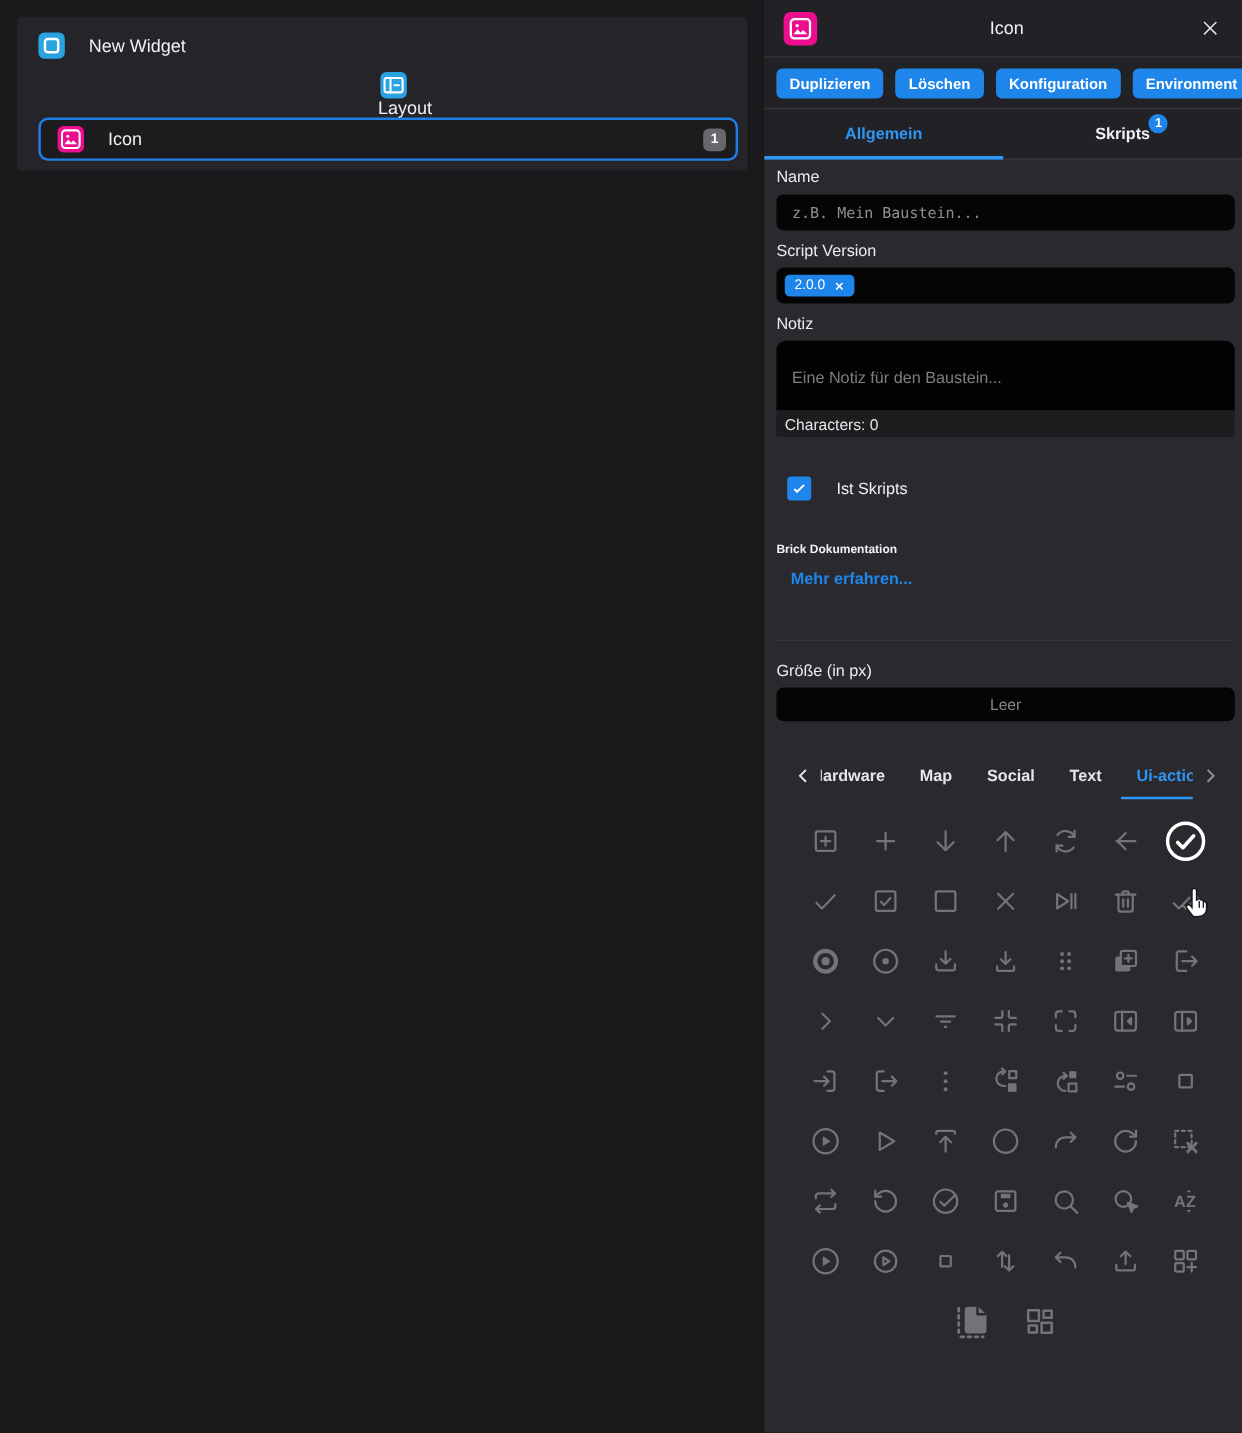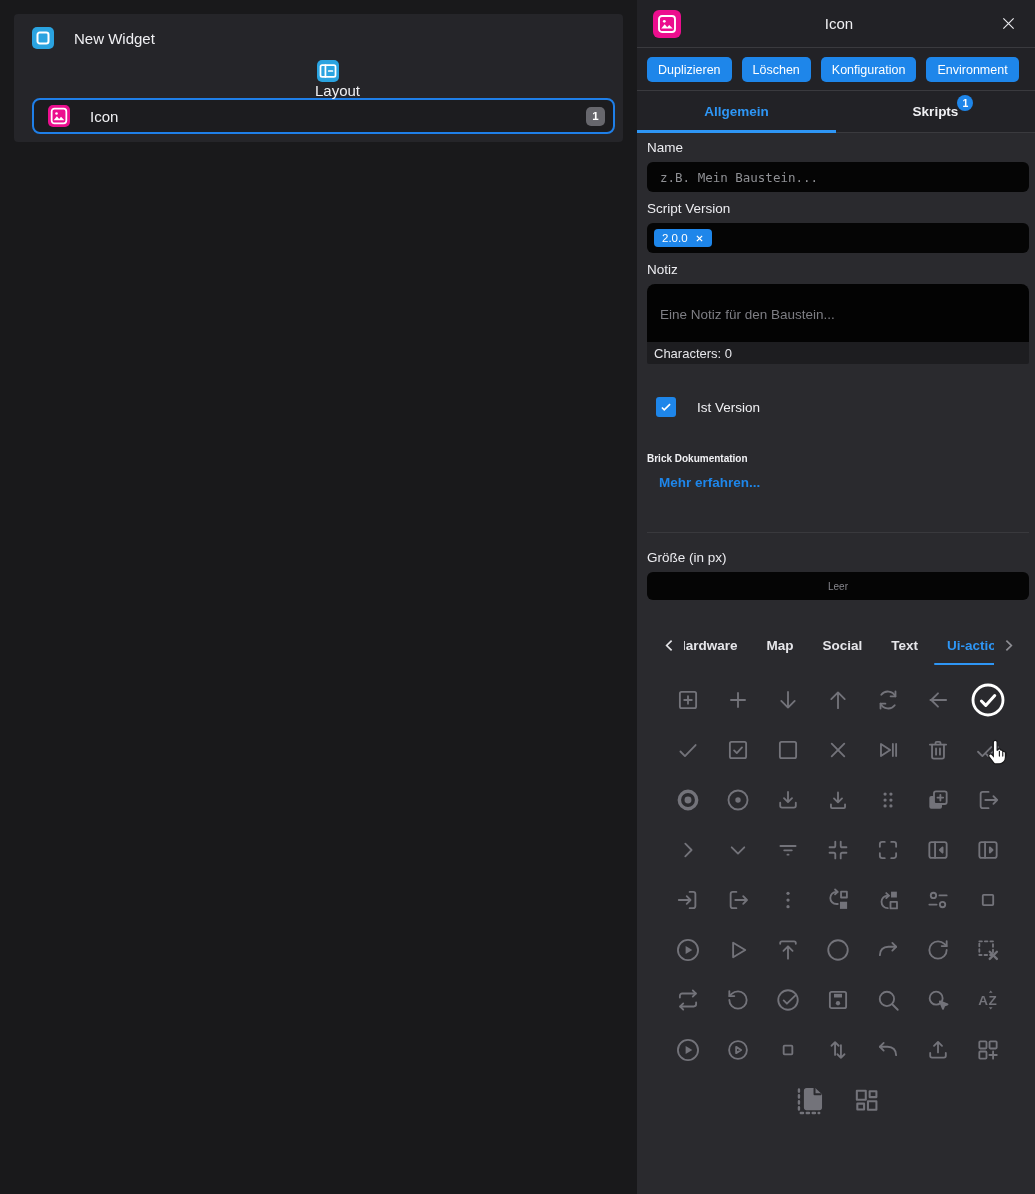--- a/index.html
+++ b/index.html
@@ -37,21 +37,21 @@
     display:flex;align-items:center;justify-content:center;}
   .p-head-icon svg{width:24px;height:24px;stroke:#fff;fill:none;}
   .p-title{flex:1;text-align:center;font-size:15px;font-weight:500;color:#f0f0f3;}
   .p-close{background:none;border:none;cursor:pointer;width:22px;height:22px;display:flex;
     align-items:center;justify-content:center;}
   .p-close svg{width:19px;height:19px;stroke:#e8e8ec;stroke-width:1.5;fill:none;}
 
   .p-actions{background:var(--panel_top_bg);border-bottom:1px solid var(--divider);
     display:flex;gap:10px;padding:9px 10px;height:43px;}
   .p-actions button{background:var(--accent_blue);color:#fff;border:none;border-radius:5px;
-    font-family:inherit;font-size:12.5px;font-weight:400;padding:0 11px;height:25px;cursor:pointer;}
+    font-family:inherit;font-size:12.5px;font-weight:700;padding:0 11px;height:25px;cursor:pointer;}
 
   .p-tabs{background:var(--panel_top_bg);border-bottom:1px solid var(--divider);display:flex;height:42px;text-align:center;}
   .p-tab{flex:1;display:flex;align-items:center;justify-content:center;font-size:13.5px;
     font-weight:700;color:#f0f0f3;position:relative;cursor:pointer;}
   .p-tab.active{color:var(--tab_blue);}
   .p-tab.active::after{content:"";position:absolute;left:0;right:0;bottom:-1px;height:3px;
     background:var(--tab_blue);}
   .tab-label{position:relative;}
   .tab-badge{position:absolute;top:-9px;right:-15px;width:16px;height:16px;border-radius:50%;
     background:var(--accent_blue);color:#fff;font-size:10.5px;font-weight:700;display:flex;
@@ -77,21 +77,21 @@
   .checkbox{width:20px;height:20px;border-radius:3px;background:var(--accent_blue);display:flex;
     align-items:center;justify-content:center;cursor:pointer;}
   .checkbox svg{width:14px;height:14px;stroke:#fff;stroke-width:2.8;fill:none;}
   .check-row span.lbl{margin-left:21px;font-size:13.5px;color:#f0f0f3;}
   .doc-title{margin-top:36px;font-size:10px;font-weight:700;color:#f2f2f5;}
   .doc-link{display:inline-block;margin-top:11px;font-size:13.5px;font-weight:600;
     color:var(--accent_blue);text-decoration:none;cursor:pointer;margin-left:12px;}
   .sep{border:none;border-top:1px solid #39393d;margin-top:41px;}
   .size-sec{margin-top:17px;}
   .leer{width:100%;height:28px;background:var(--input_bg);border-radius:6px;display:flex;
-    align-items:center;justify-content:center;font-size:10px;color:#86868c;cursor:text;}
+    align-items:center;justify-content:center;font-size:13px;color:#86868c;cursor:text;}
 
   
   .cat-bar{margin-top:24px;height:42px;display:flex;align-items:center;padding:0 12px 0 14px;}
   .cat-chev{background:none;border:none;cursor:pointer;padding:0;display:flex;}
   .cat-chev svg{width:17px;height:17px;fill:none;stroke-width:2.4;}
   .cat-chev.left svg{stroke:#e2e2e6;}
   .cat-chev.right svg{stroke:#8d8d93;}
   .cat-scroller{flex:1;overflow:hidden;margin:0 6px;height:42px;display:flex;align-items:stretch;}
   .cat-track{display:flex;gap:27px;margin-left:-9px;align-items:stretch;}
   .cat-tab{display:flex;align-items:center;font-size:13.5px;font-weight:700;color:#e6e6ea;
@@ -213,21 +213,21 @@
         </div>
         <div class="counter">Characters: 0</div>
       </section>
 
       <div class="check-row">
         <span class="checkbox">
           <svg viewBox="0 0 24 24">
               <path d="M5 12.8l4 4L19 7"></path>
             </svg>
         </span>
-        <span class="lbl">Ist Version</span>
+        <span class="lbl">Ist Skripts</span>
       </div>
 
       <div class="doc-title">Brick Dokumentation</div>
       <a class="doc-link">Mehr erfahren...</a>
 
       <hr class="sep">
 
       <section class="size-sec">
         <label class="f-label">Größe (in px)</label>
         <div class="leer">Leer</div>

